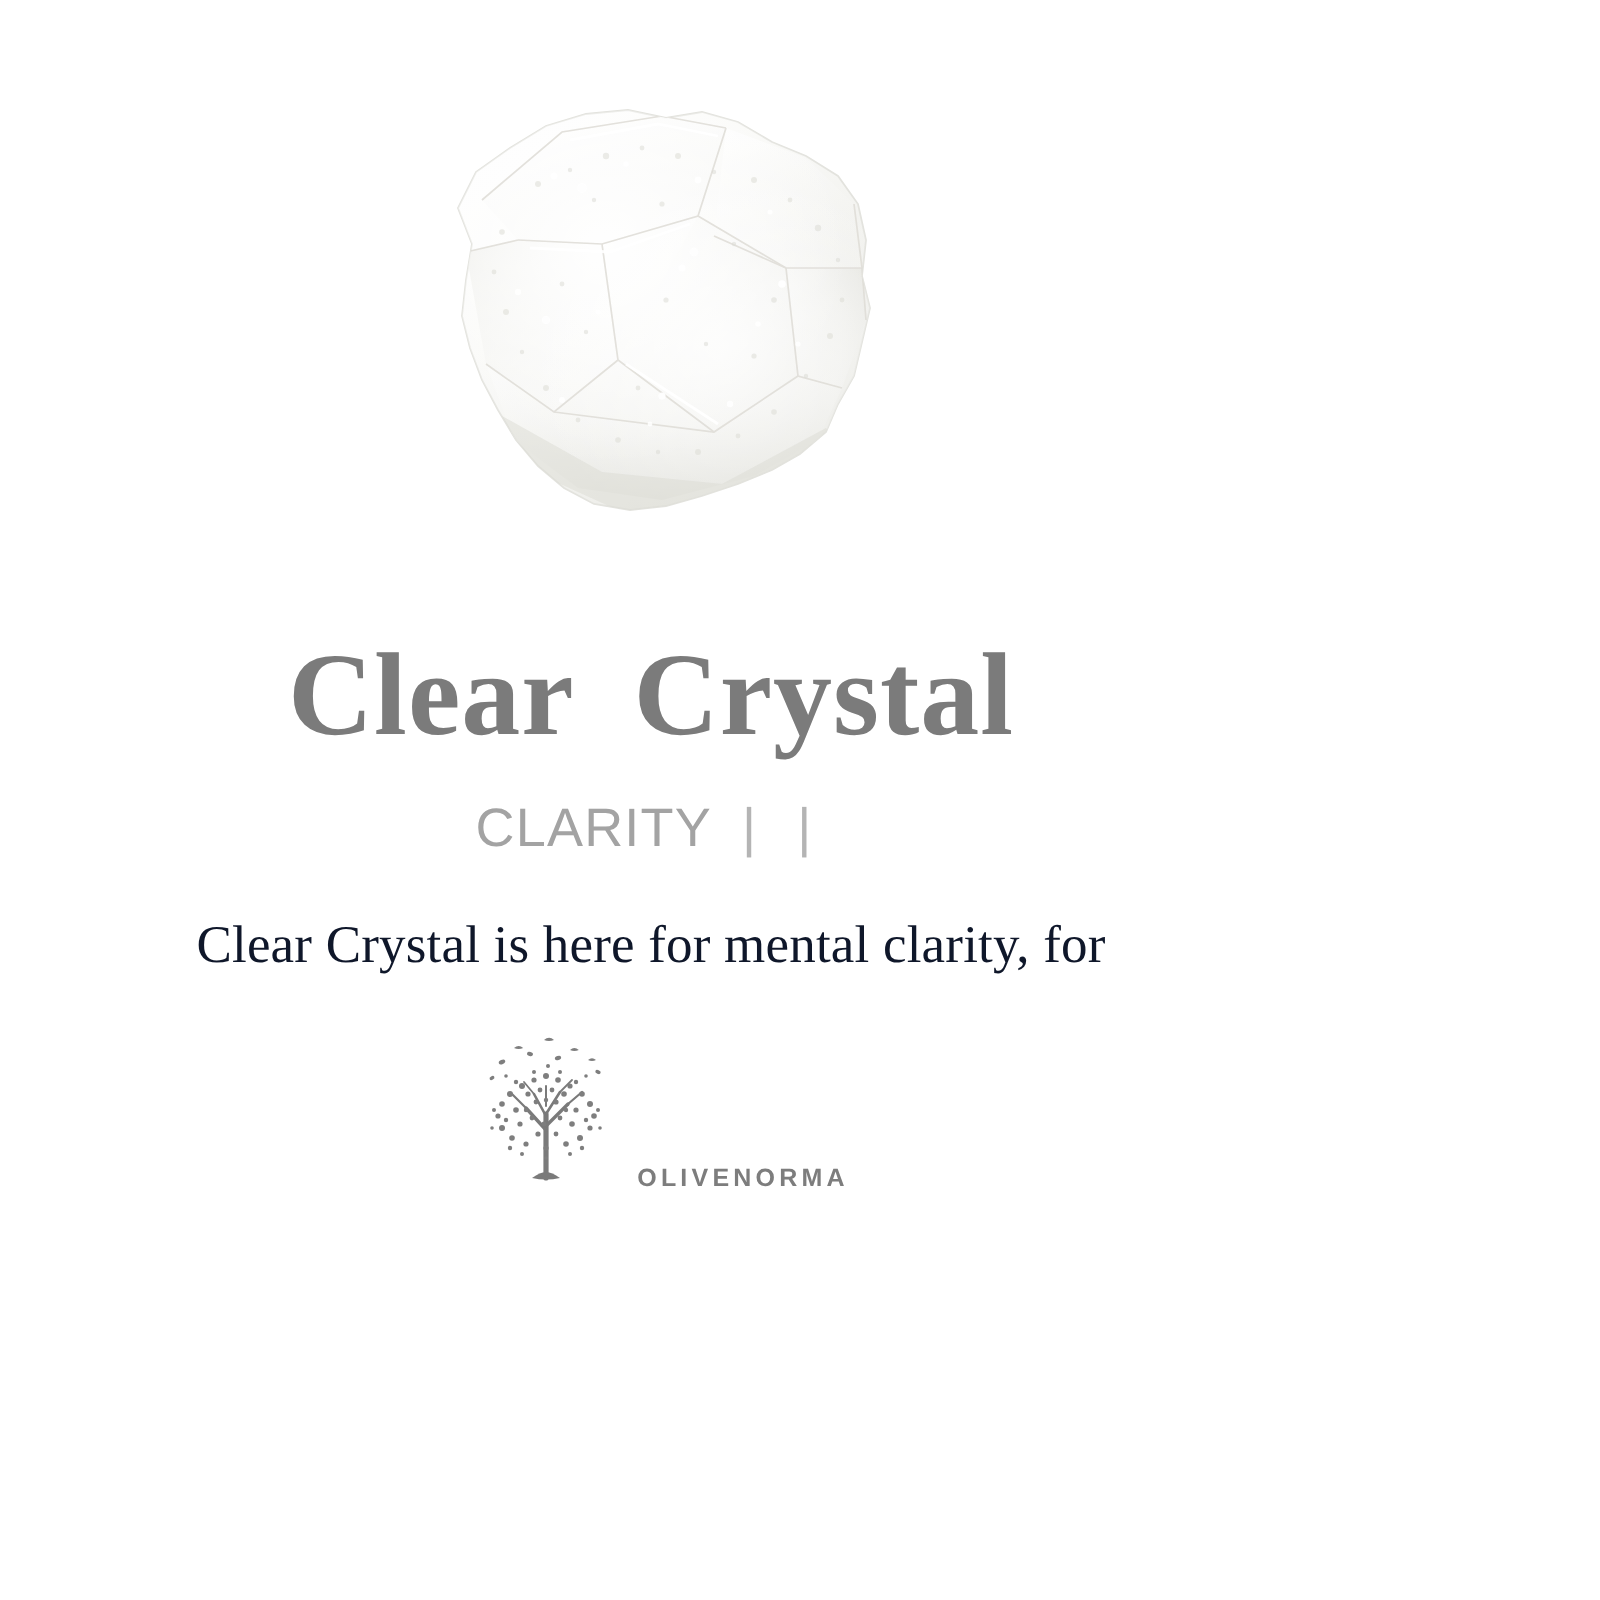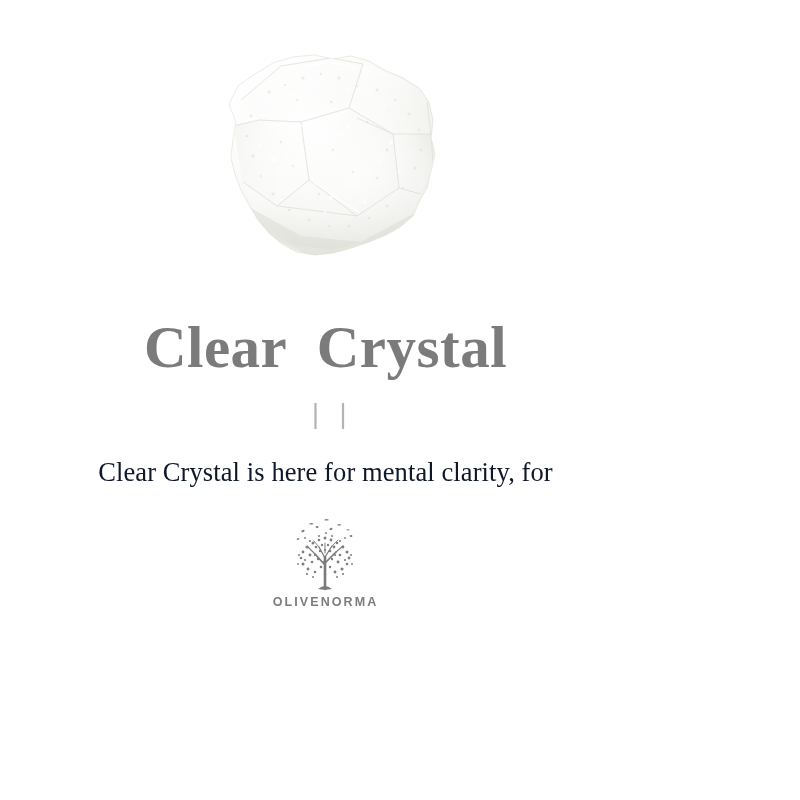--- a/index.html
+++ b/index.html
@@ -99,22 +99,22 @@
     text-align: center;
     line-height: 42px;
     letter-spacing: 0.1px;
   }
   .desc-line { display: block; white-space: nowrap; }
 
   
   .logo {
     margin-top: 24px;
     display: flex;
-    flex-direction: column;
-    align-items: center;
+    flex-direction: row;
+    align-items: flex-end;
   }
   .logo-mark { display: block; width: 92px; height: 78px; }
   .logo-word {
     margin-top: 1px;
     font-family: "Liberation Sans", sans-serif;
     font-size: 12.5px;
     font-weight: 700;
     letter-spacing: 2.1px;
     color: #7d7d7d;
     text-align: center;
@@ -267,20 +267,21 @@
           <circle cx="92" cy="130" r="2.0"></circle>
           <circle cx="150" cy="168" r="1.8"></circle>
         </g>
       </svg>
     </div>
   </div>
 
   <h1 class="title">Clear  Crystal</h1>
 
   <div class="subtitle">
+    <span class="kw">CLARITY</span>
     <span class="sep-wide">|</span>
     <span class="sep-tight">|</span>
   </div>
 
   <p class="desc">
     <span class="desc-line">Clear Crystal is here for mental clarity, for</span>
   </p>
 
   <div class="logo">
     <svg class="logo-mark" viewBox="0 0 92 78" xmlns="http://www.w3.org/2000/svg">

